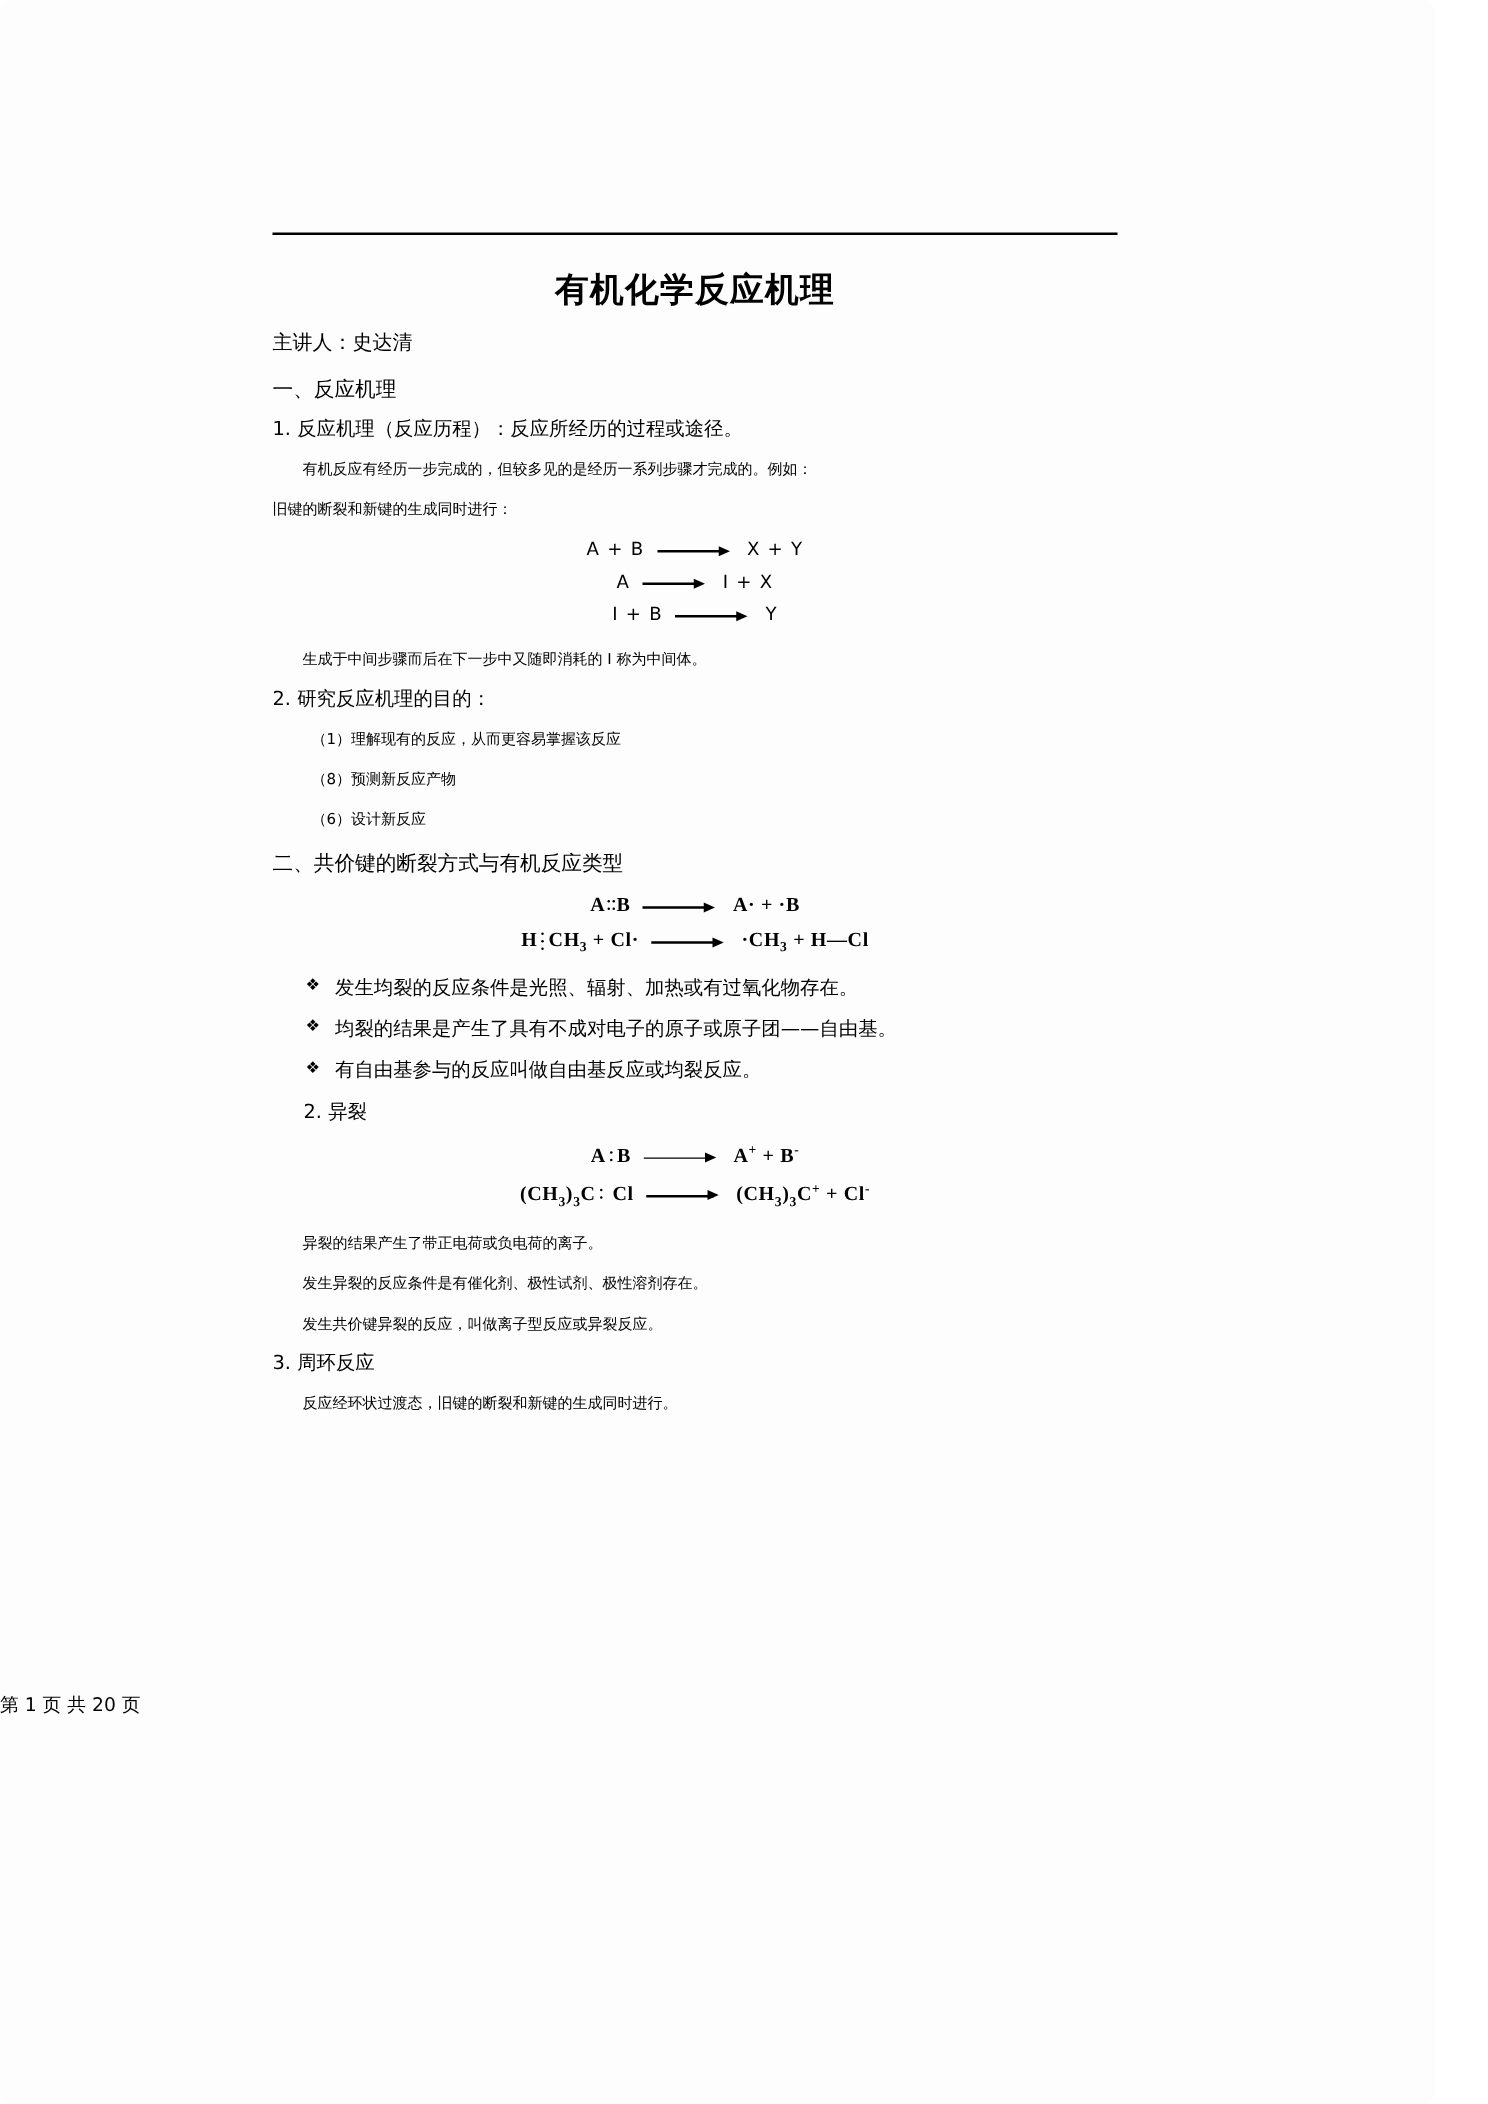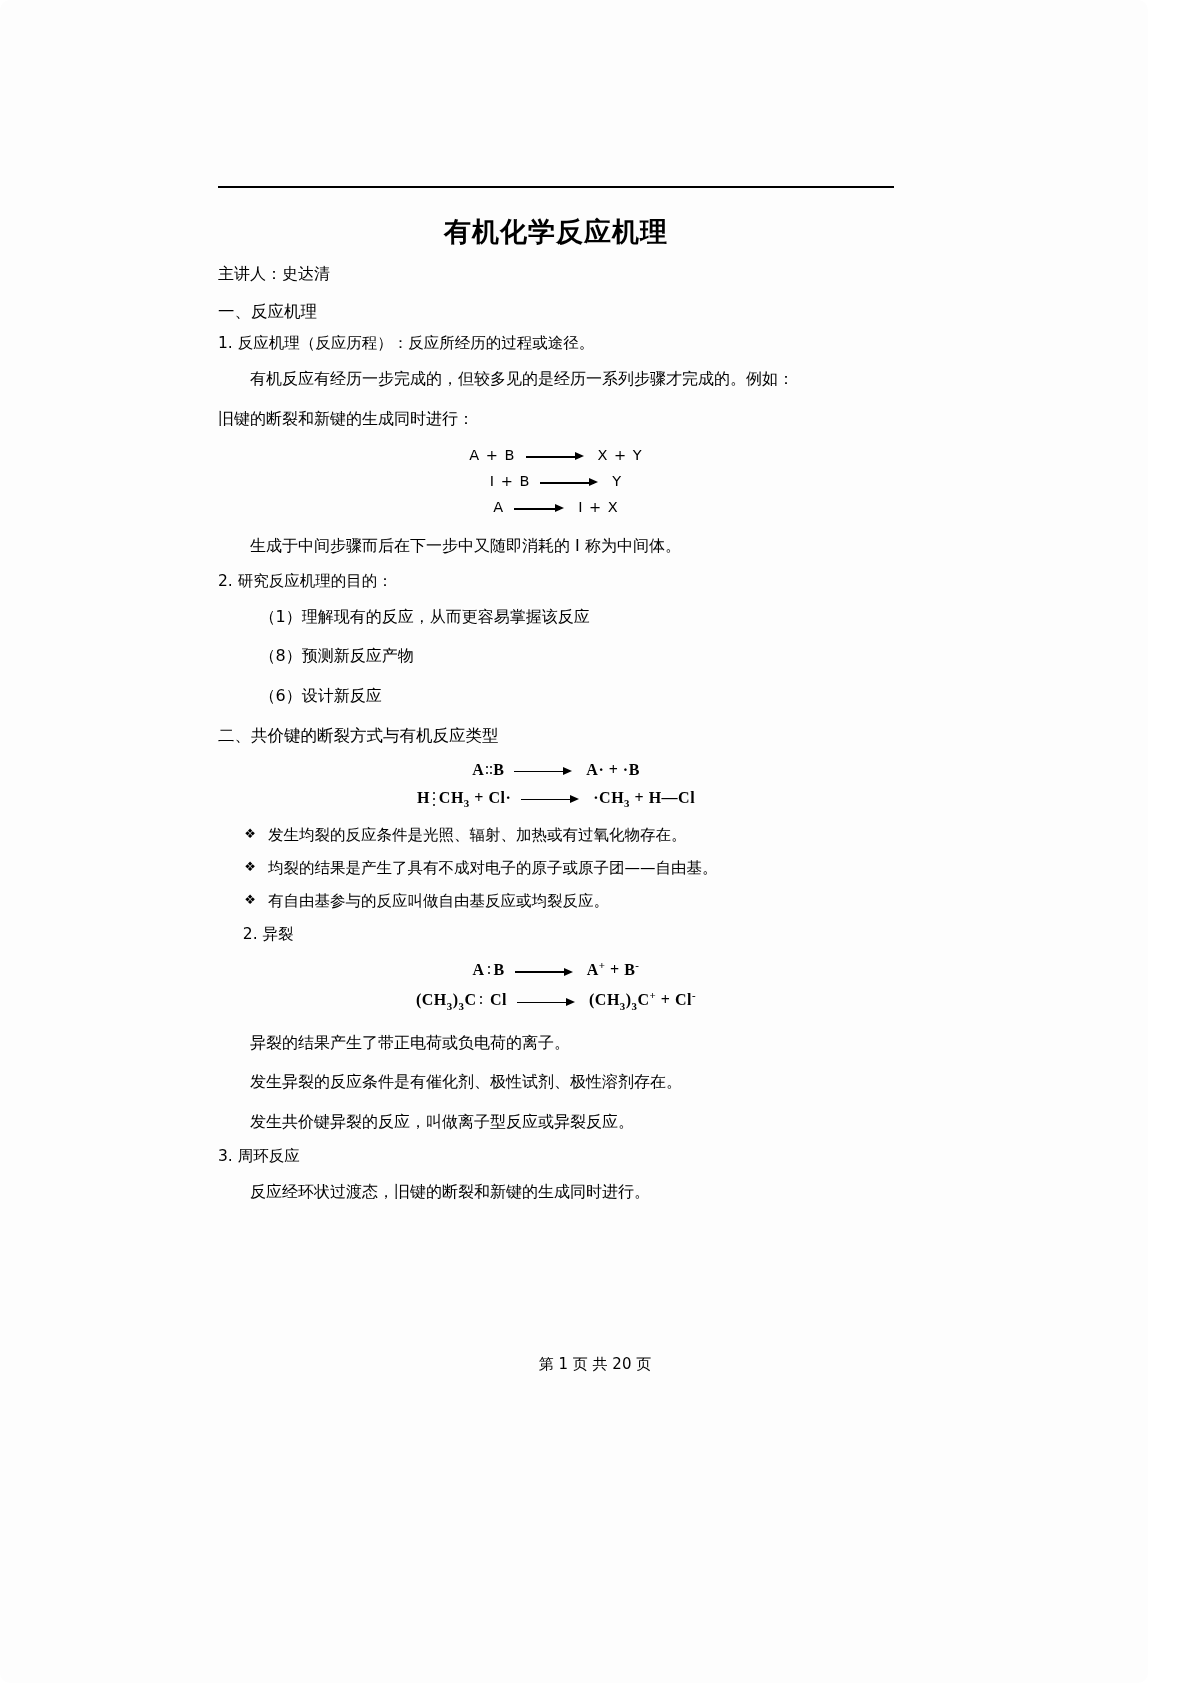--- a/index.html
+++ b/index.html
@@ -52,21 +52,21 @@
     font-size: 16.5px;
     margin: 14px 0 10px 0;
     font-family: "DejaVu Sans", sans-serif;
   }
   .num-item {
     font-size: 15.5px;
     margin: 10px 0 10px 0;
     font-family: "DejaVu Sans", sans-serif;
   }
   .para {
-    font-size: 16px;
+    font-size: 12px;
     margin: 10px 0;
     line-height: 1.85;
     font-family: "DejaVu Sans", sans-serif;
   }
   .indent2 { text-indent: 2em; }
   .indent-l { margin-left: 2.0em; }
   .indent-l2 { margin-left: 2.6em; }
   .sub-item {
     font-size: 15.5px;
     margin: 9px 0 9px 1.6em;
@@ -151,21 +151,21 @@
   .dots.pair i:nth-child(1) { left: 3px; top: -9px; }
   .dots.pair i:nth-child(2) { left: 3px; top: -3px; }
   .dots.pair i:nth-child(3) { display:none; }
   .dots.pair i:nth-child(4) { display:none; }
   sup, sub { font-size: 0.68em; }
   .footer {
     position: absolute;
     left: 0;
     top: 1355px;
     width: 1190px;
-    text-align: center;
+    text-align: left;
     font-size: 15px;
     font-family: "DejaVu Sans", sans-serif;
   }
 </style>
 </head>
 <body>
 
 <div class="page">
   <div class="content">
 
@@ -179,24 +179,24 @@
     <div class="num-item">1. 反应机理（反应历程）：反应所经历的过程或途径。</div>
 
     <div class="para indent2">有机反应有经历一步完成的，但较多见的是经历一系列步骤才完成的。例如：</div>
     <div class="para">旧键的断裂和新键的生成同时进行：</div>
 
     <div class="eqblock">
       <div class="eqline">
         <span>A + B</span><span class="arrow"></span><span>X + Y</span>
       </div>
       <div class="eqline">
+        <span>A</span><span class="arrow short"></span><span>I  + X</span>
+      </div>
+      <div class="eqline">
         <span>I + B</span><span class="arrow"></span><span>Y</span>
-      </div>
-      <div class="eqline">
-        <span>A</span><span class="arrow short"></span><span>I  + X</span>
       </div>
     </div>
 
     <div class="para indent2">生成于中间步骤而后在下一步中又随即消耗的 I 称为中间体。</div>
 
     <div class="num-item">2. 研究反应机理的目的：</div>
     <div class="para indent-l2">（1）理解现有的反应，从而更容易掌握该反应</div>
     <div class="para indent-l2">（8）预测新反应产物</div>
     <div class="para indent-l2">（6）设计新反应</div>
 

